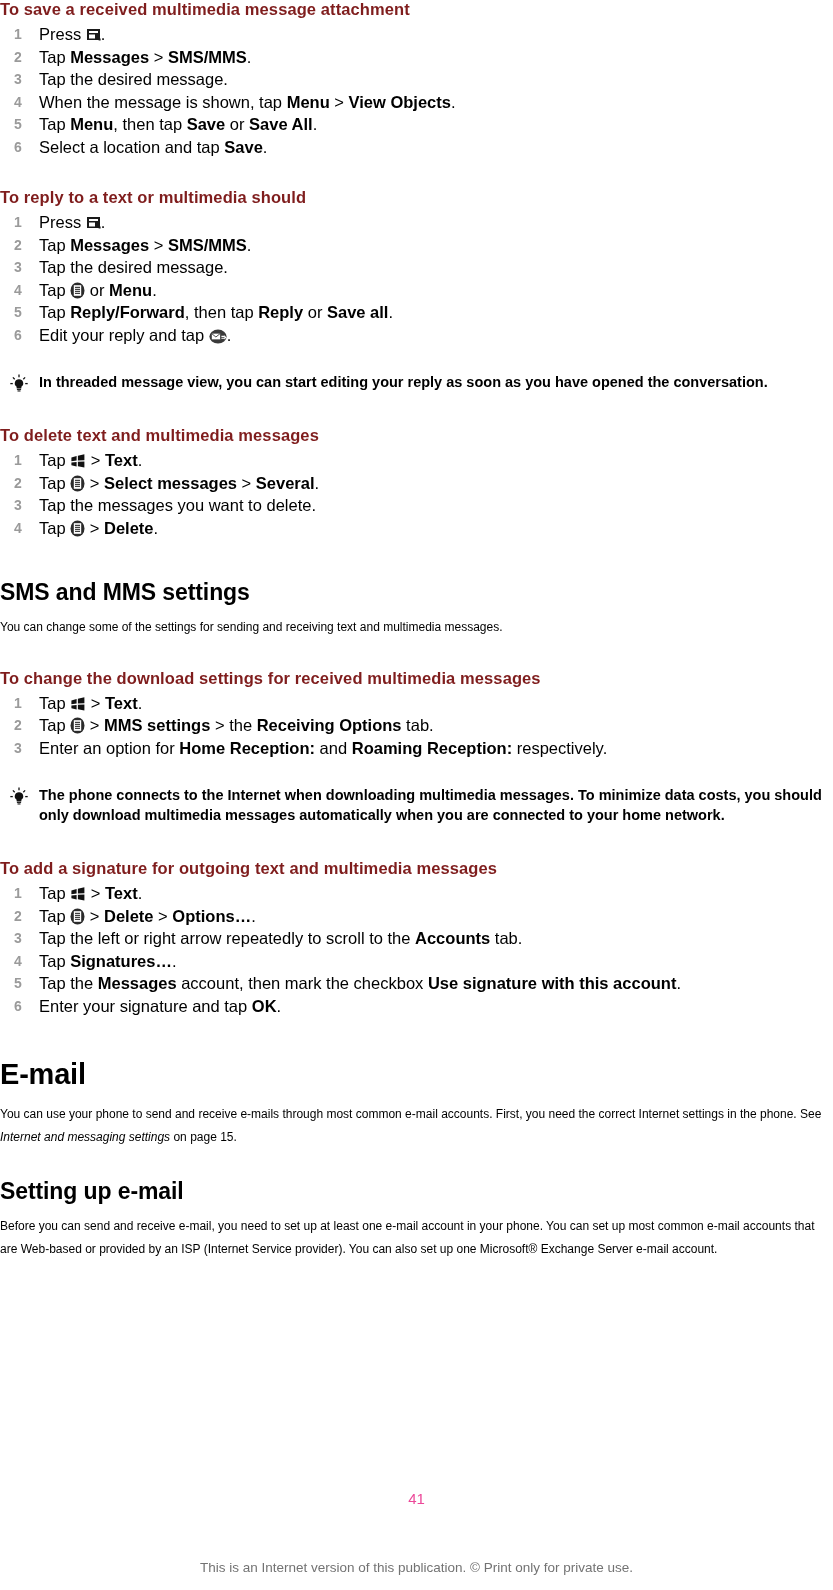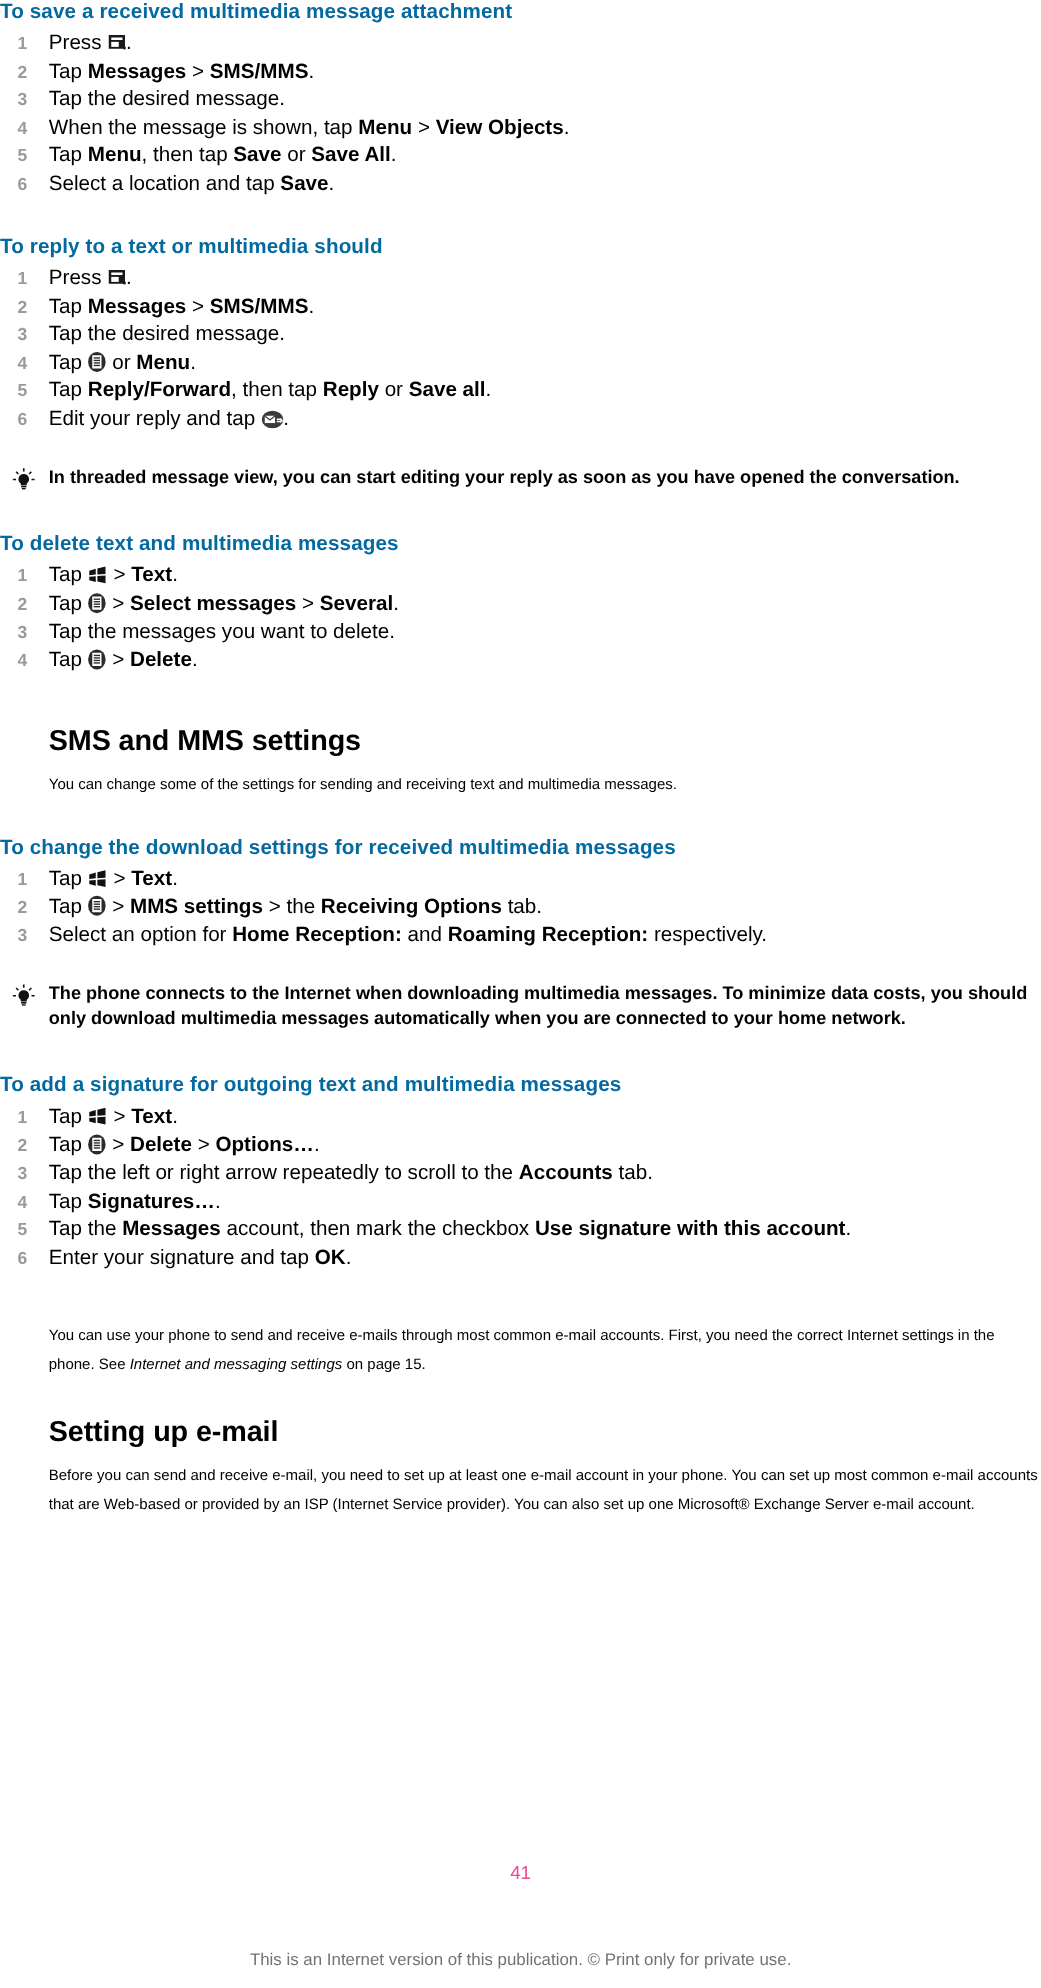--- a/index.html
+++ b/index.html
@@ -24,21 +24,21 @@
   }
   .content {
     position: absolute;
     left: 0;
     top: 0;
     width: 833px;
   }
 
   
   h3.proc-head {
-    color: #0369a1;
+    color: #7f1d1d;
     font-size: 16.5px;
     font-weight: bold;
     margin: 0 0 4px 0;
     padding: 0;
     line-height: 19px;
     letter-spacing: 0.1px;
   }
   h2.sect-head {
     color: #000000;
     font-size: 23px;
@@ -138,21 +138,21 @@
   .footer-note {
     position: absolute;
     left: 0;
     right: 0;
     top: 1560px;
     text-align: center;
     color: #737373;
     font-size: 13.5px;
     line-height: 16px;
   }
-  .indent-block { padding-left: 39px; }
+  .indent-block { }
 </style>
 </head>
 <body>
 
 <div class="page">
 <div class="content">
 
   <h3 class="proc-head">To save a received multimedia message attachment</h3>
   <ol class="steps">
     <li>
@@ -319,21 +319,21 @@
               <ellipse cx="7.5" cy="8.5" rx="7" ry="8" fill="#2b2b2b"></ellipse>
               <rect x="3.8" y="3.2" width="7.4" height="10.6" fill="#fff"></rect>
               <rect x="5" y="4.8" width="5" height="1.1" fill="#2b2b2b"></rect>
               <rect x="5" y="6.8" width="5" height="1.1" fill="#2b2b2b"></rect>
               <rect x="5" y="8.8" width="5" height="1.1" fill="#2b2b2b"></rect>
               <rect x="5" y="10.8" width="5" height="1.1" fill="#2b2b2b"></rect>
             </svg></span><span class="gt"> &gt; </span><b>MMS settings</b><span class="gt"> &gt; the </span><b>Receiving Options</b><span> tab.</span>
     </li>
     <li>
       <span class="num">3</span>
-      <span>Select an option for </span><b>Home Reception:</b><span> and </span><b>Roaming Reception:</b><span> respectively.</span>
+      <span>Enter an option for </span><b>Home Reception:</b><span> and </span><b>Roaming Reception:</b><span> respectively.</span>
     </li>
   </ol>
 
   <div class="sp-26"></div>
 
   <div class="tip">
     <span class="bulb">
       <svg width="22" height="22" viewBox="0 0 22 22">
         <path d="M11 6.2 a4.1 4.1 0 0 0 -2.4 7.5 v1.5 h4.8 v-1.5 A4.1 4.1 0 0 0 11 6.2 z" fill="#111"></path>
         <rect x="8.9" y="15.6" width="4.2" height="1.3" fill="#111"></rect>
@@ -386,20 +386,21 @@
     </li>
     <li>
       <span class="num">6</span>
       <span>Enter your signature and tap </span><b>OK</b><span>.</span>
     </li>
   </ol>
 
   <div class="sp-40"></div>
 
   <div class="indent-block">
+    <h2 class="chap-head">E-mail</h2>
     <p class="body-text"><span>You can use your phone to send and receive e-mails through most common e-mail accounts. First, you need the correct Internet settings in the phone. See </span><i>Internet and messaging settings</i><span> on page 15.</span></p>
   </div>
 
   <div class="sp-30"></div>
 
   <div class="indent-block">
     <h2 class="sect-head">Setting up e-mail</h2>
     <p class="body-text">Before you can send and receive e-mail, you need to set up at least one e-mail account in your phone. You can set up most common e-mail accounts that are Web-based or provided by an ISP (Internet Service provider). You can also set up one Microsoft® Exchange Server e-mail account.</p>
   </div>
 

